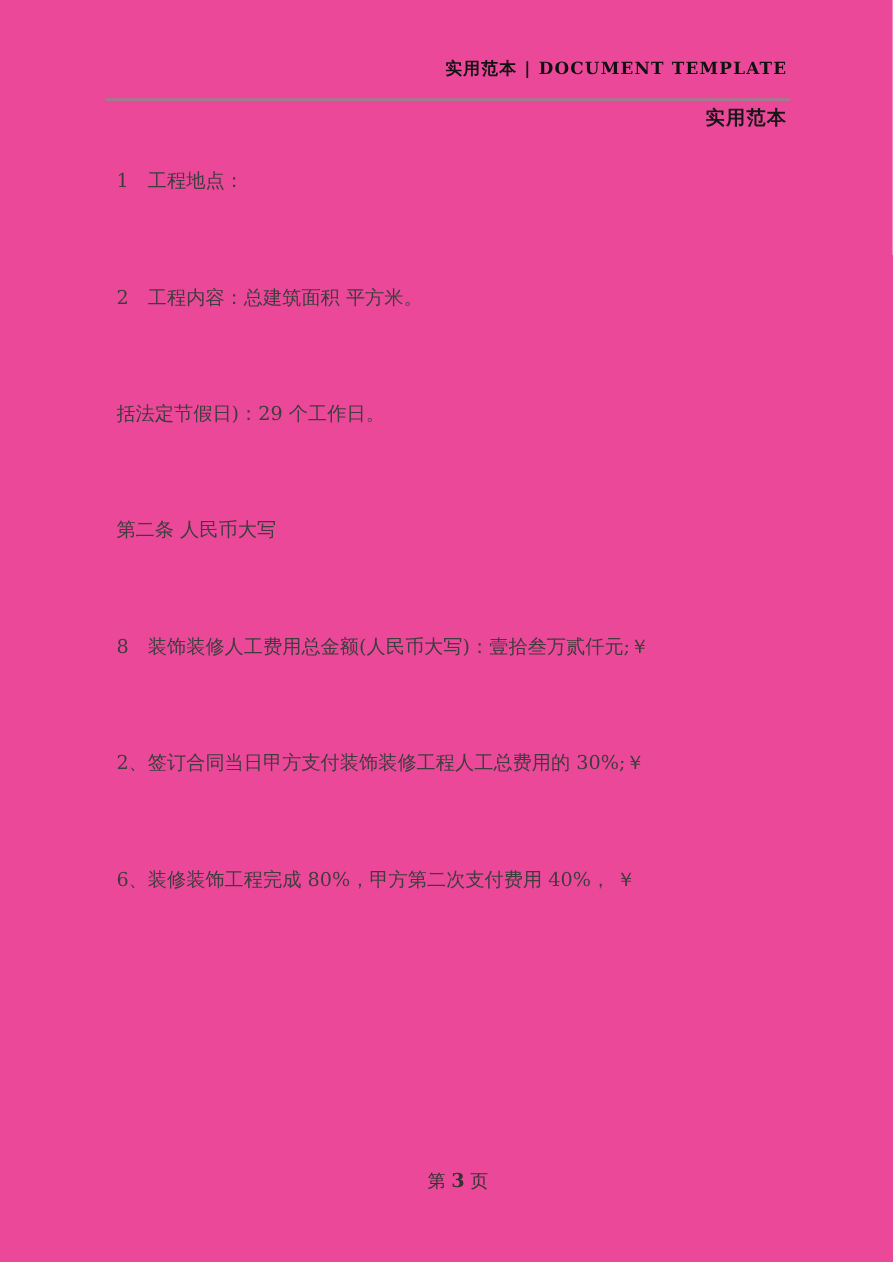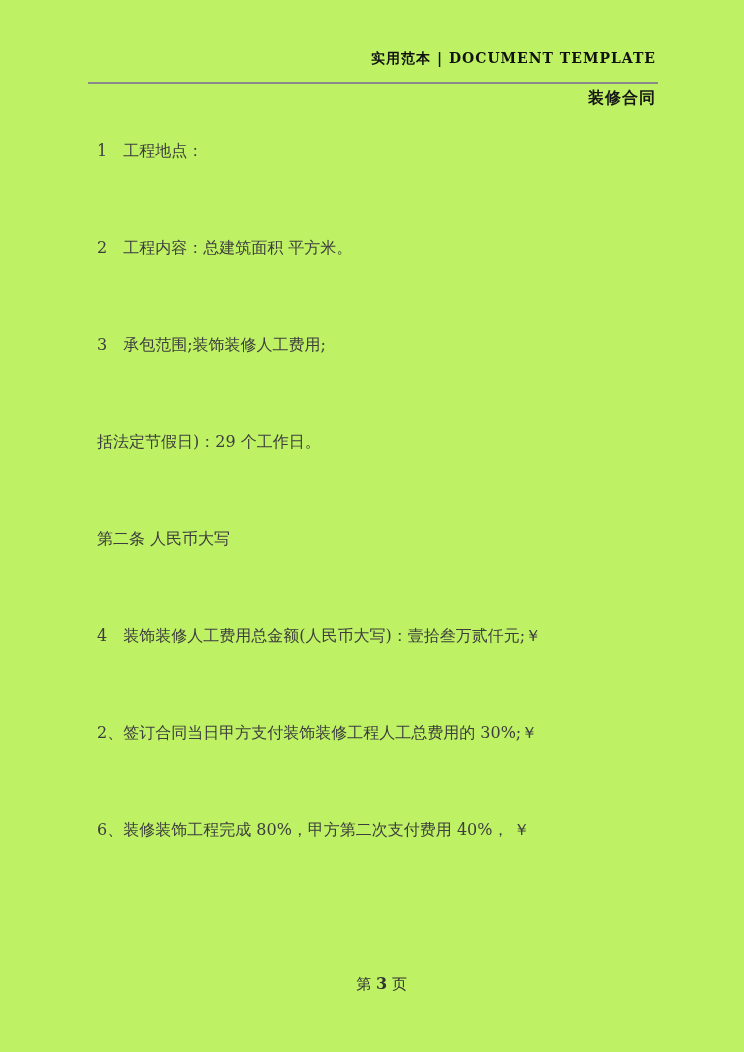--- a/index.html
+++ b/index.html
@@ -4,21 +4,21 @@
 <style>
   html, body {
     margin: 0;
     padding: 0;
     background: #ffffff;
   }
   #page {
     position: relative;
     width: 744px;
     height: 1052px;
-    background: #bef264;
+    background: #ec4899;
     overflow: hidden;
     font-family: "DejaVu Serif", "Liberation Serif", serif;
   }
   
   .header {
     position: absolute;
     left: 88px;
     top: 50px;
     width: 570px;
   }
@@ -84,41 +84,38 @@
   }
 </style>
 </head>
 <body>
 
 <div id="page">
 
   <div class="header">
     <span class="brand">实用范本 | DOCUMENT TEMPLATE</span>
     <div class="header-divider"></div>
-    <span class="doc-title">装修合同</span>
+    <span class="doc-title">实用范本</span>
   </div>
 
   <div class="body">
     <p class="clause">
       <span class="line">1　工程地点：</span>
     </p>
     <p class="clause">
       <span class="line">2　工程内容：总建筑面积 平方米。</span>
     </p>
     <p class="clause">
-      <span class="line">3　承包范围;装饰装修人工费用;</span>
-    </p>
-    <p class="clause">
       <span class="line">括法定节假日)：29 个工作日。</span>
     </p>
     <p class="clause">
       <span class="line">第二条 人民币大写</span>
     </p>
     <p class="clause">
-      <span class="line">4　装饰装修人工费用总金额(人民币大写)：壹拾叁万贰仟元;￥</span>
+      <span class="line">8　装饰装修人工费用总金额(人民币大写)：壹拾叁万贰仟元;￥</span>
     </p>
     <p class="clause">
       <span class="line">2、签订合同当日甲方支付装饰装修工程人工总费用的 30%;￥</span>
     </p>
     <p class="clause">
       <span class="line">6、装修装饰工程完成 80%，甲方第二次支付费用 40%， ￥</span>
     </p>
   </div>
 
   <div class="footer">

